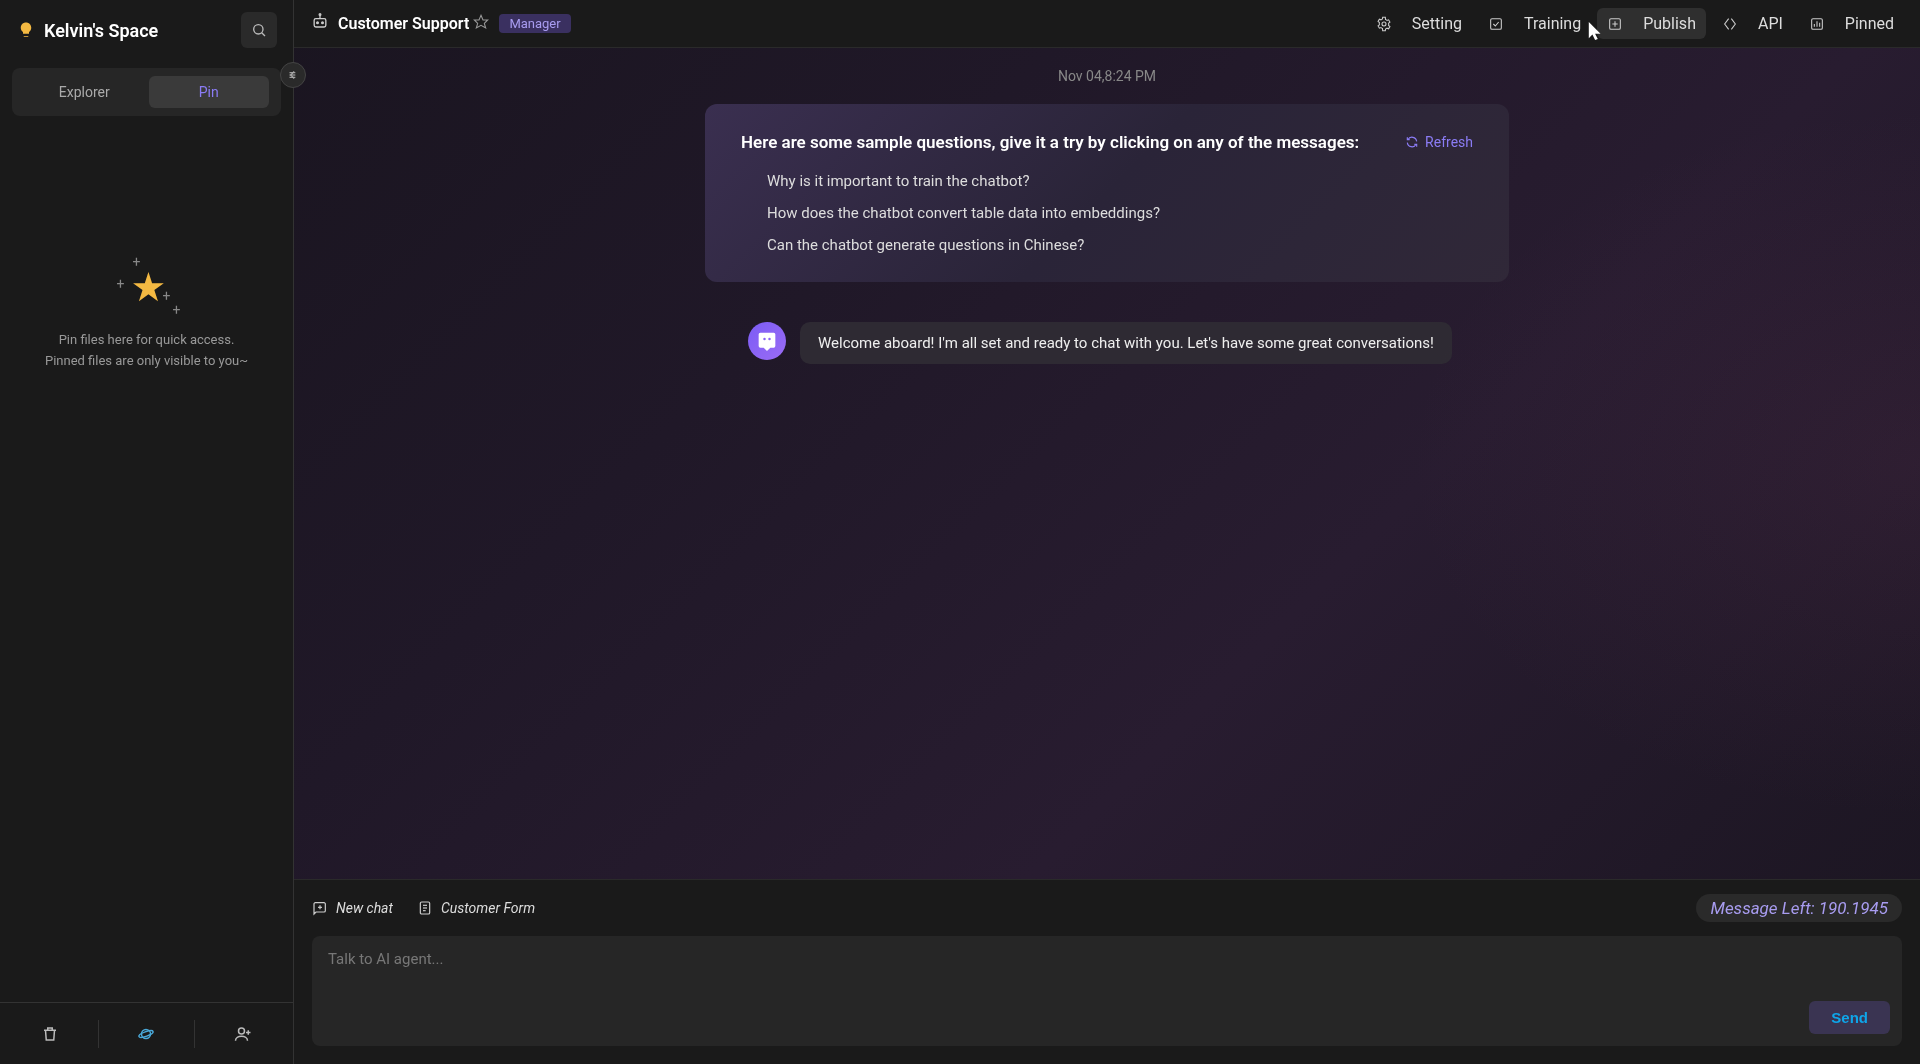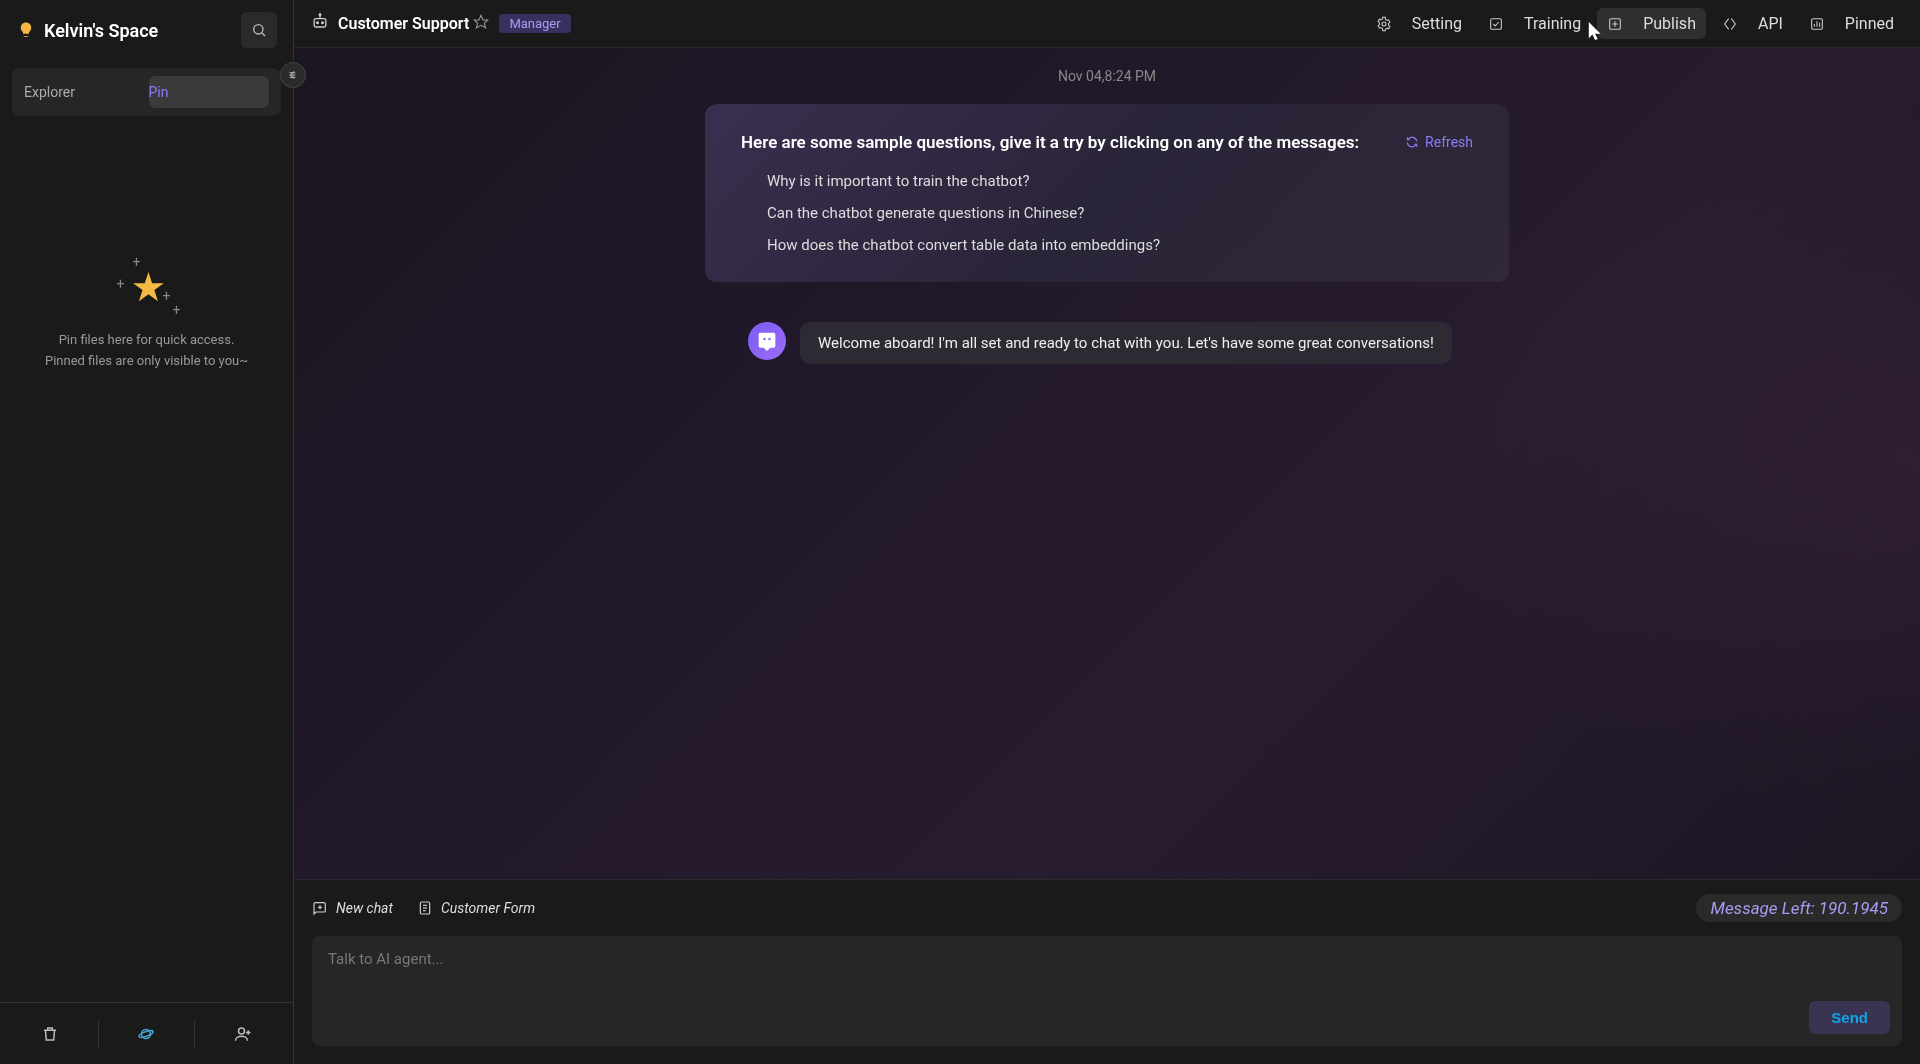--- a/index.html
+++ b/index.html
@@ -55,20 +55,21 @@
   display: flex;
   padding: 8px 12px;
   background: #262626;
   border-radius: 8px;
   margin: 8px 12px;
   gap: 4px;
 }
 .tab {
   flex: 1;
   padding: 8px 0;
+  text-align: center;
   border-radius: 6px;
   font-size: 14px;
   cursor: pointer;
   color: #aaa;
 }
 .tab.active {
   background: #3a3a3a;
   color: #8b7cf5;
 }
 .empty-state {
@@ -435,22 +436,22 @@
           <svg viewBox="0 0 24 24" stroke-width="2">
               <path d="M20 11A8 8 0 0 0 5 8m-1 5a8 8 0 0 0 15 3"></path>
               <polyline points="4 4 4 8 8 8"></polyline>
               <polyline points="20 20 20 16 16 16"></polyline>
             </svg>
           <span>Refresh</span>
         </div>
       </div>
       <div class="sample-list">
         <div class="sample-q">Why is it important to train the chatbot?</div>
+        <div class="sample-q">How does the chatbot convert table data into embeddings?</div>
         <div class="sample-q">Can the chatbot generate questions in Chinese?</div>
-        <div class="sample-q">How does the chatbot convert table data into embeddings?</div>
       </div>
     </div>
     <div class="message-row">
       <div class="avatar">
         <svg viewBox="0 0 24 24">
             <path d="M20 2H4a2 2 0 0 0-2 2v14a2 2 0 0 0 2 2h4l4 4 4-4h4a2 2 0 0 0 2-2V4a2 2 0 0 0-2-2zM9 11a1.5 1.5 0 1 1 0-3 1.5 1.5 0 0 1 0 3zm6 0a1.5 1.5 0 1 1 0-3 1.5 1.5 0 0 1 0 3z"></path>
           </svg>
       </div>
       <div class="bubble">Welcome aboard! I'm all set and ready to chat with you. Let's have some great conversations!</div>
     </div>

